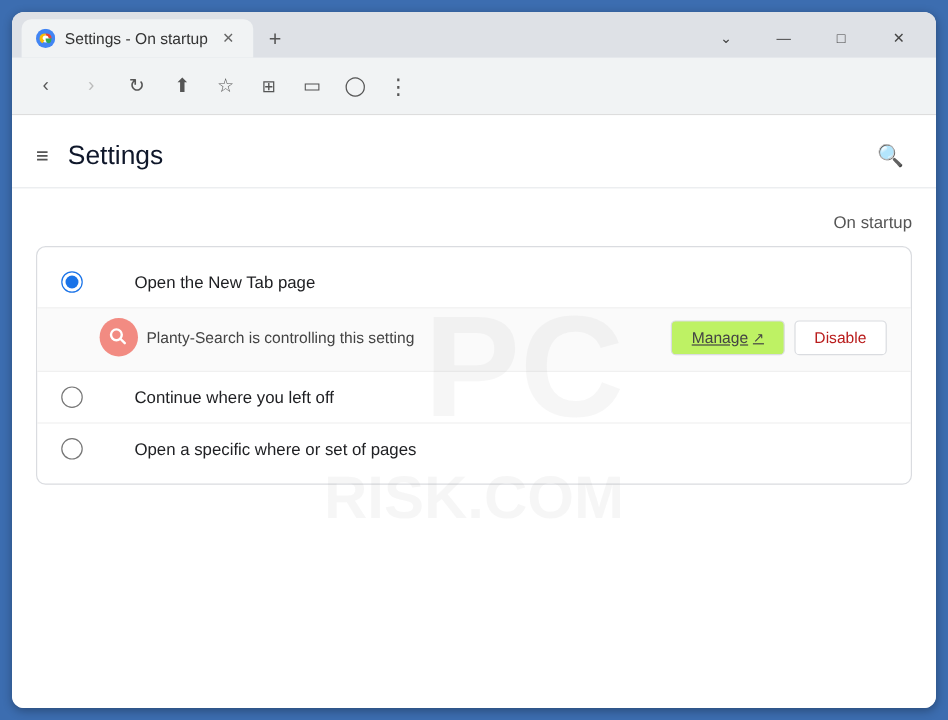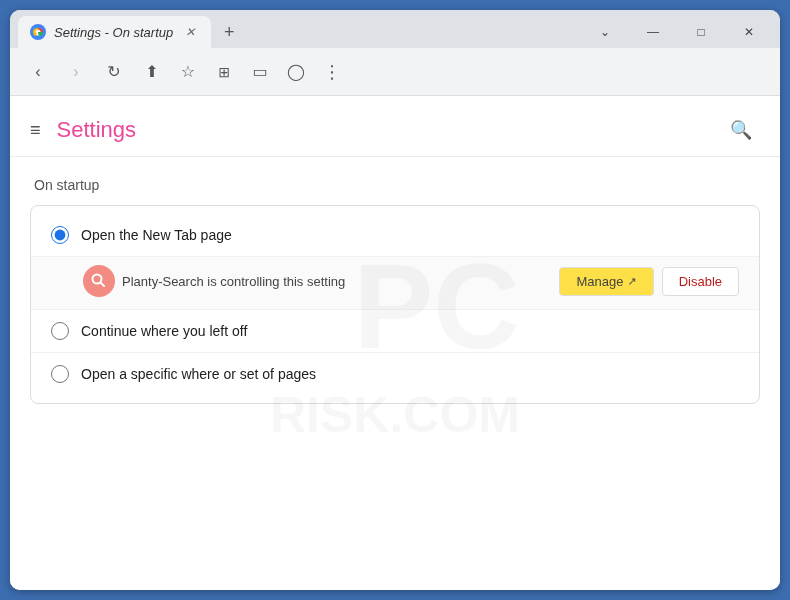--- a/index.html
+++ b/index.html
@@ -61,21 +61,20 @@
       align-items: center;
       background: #f1f3f4;
       border-radius: 8px 8px 0 0;
       padding: 0 12px;
       height: 32px;
       gap: 8px;
       font-size: 13px;
       color: #333;
       min-width: 160px;
       max-width: 220px;
-      font-style: italic;
     }
 
     .tab-favicon {
       width: 16px;
       height: 16px;
       flex-shrink: 0;
     }
 
     .tab-title {
       flex: 1;
@@ -212,21 +211,21 @@
 
     .hamburger-icon {
       font-size: 18px;
       color: #555;
       cursor: pointer;
     }
 
     .settings-title {
       font-size: 22px;
       font-weight: 400;
-      color: #ec4899;
+      color: #0f172a;
     }
 
     .search-icon-btn {
       width: 36px;
       height: 36px;
       border-radius: 50%;
       display: flex;
       align-items: center;
       justify-content: center;
       cursor: pointer;
@@ -236,20 +235,21 @@
 
     .settings-body {
       padding: 20px 20px;
     }
 
     .section-label {
       font-size: 14px;
       color: #555;
       margin-bottom: 12px;
       padding-left: 4px;
+      text-align: right;
     }
 
     .startup-card {
       border: 1px solid #dadce0;
       border-radius: 8px;
       padding: 8px 0;
       background: #fff;
     }
 
     .option-row {
@@ -257,20 +257,21 @@
       align-items: center;
       padding: 12px 20px;
       gap: 12px;
     }
 
     .option-row label {
       font-size: 14px;
       color: #202124;
       cursor: pointer;
       flex: 1;
+      margin-left: 31px;
     }
 
     
     .radio-input {
       width: 18px;
       height: 18px;
       accent-color: #1a73e8;
       cursor: pointer;
       flex-shrink: 0;
     }
@@ -308,24 +309,25 @@
       gap: 8px;
     }
 
     .manage-btn {
       display: flex;
       align-items: center;
       gap: 4px;
       padding: 6px 16px;
       border: 1px solid #dadce0;
       border-radius: 4px;
-      background: #fde047;
+      background: #bef264;
       font-size: 13px;
       color: #444;
       cursor: pointer;
+      text-decoration: underline;
     }
 
     .disable-btn {
       padding: 6px 16px;
       border: 1px solid #dadce0;
       border-radius: 4px;
       background: #fff;
       font-size: 13px;
       color: #b91c1c;
       cursor: pointer;

